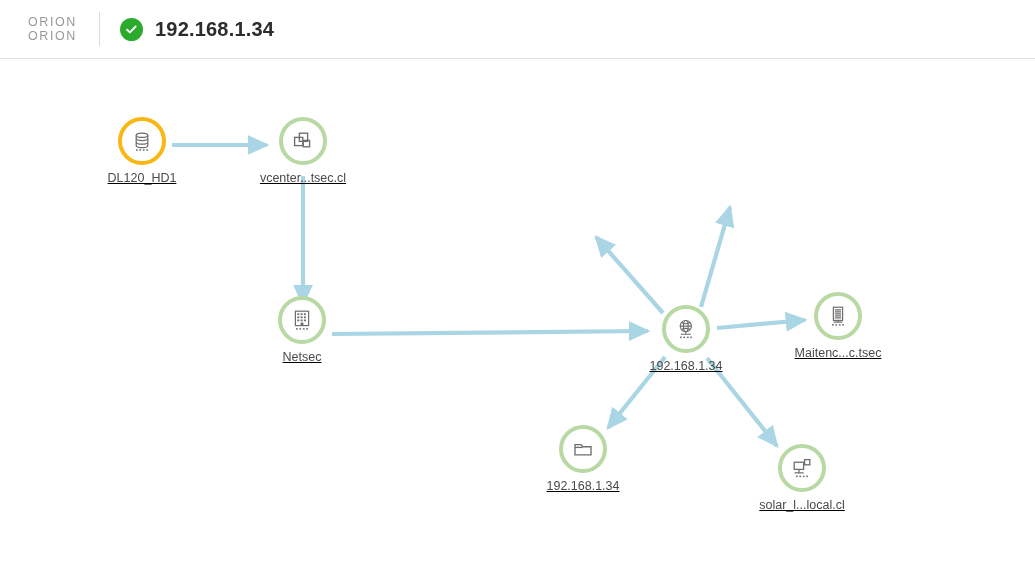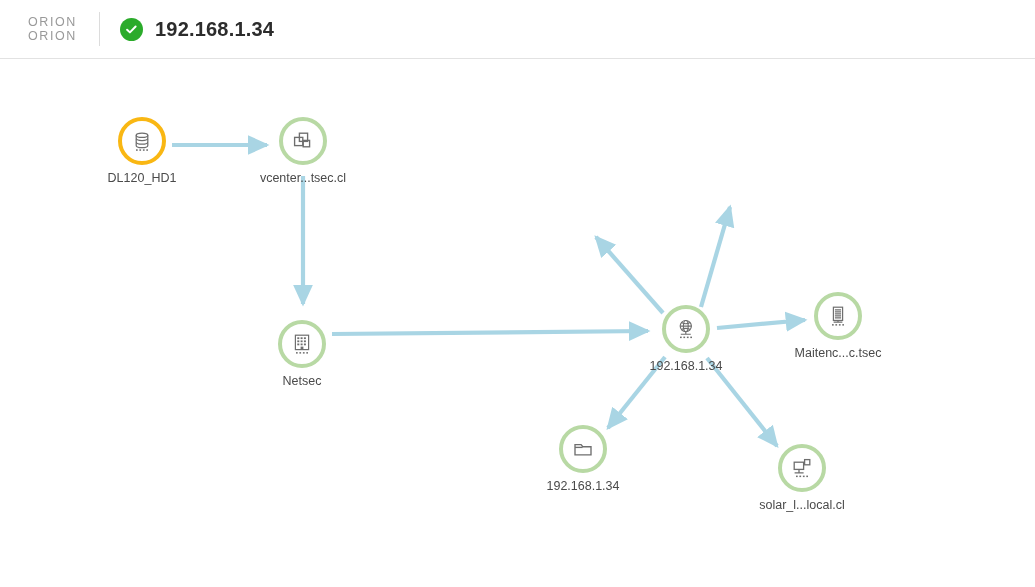--- a/index.html
+++ b/index.html
@@ -84,20 +84,21 @@
   
   .node {
     position: absolute;
     width: 120px;
     margin-left: -60px;
     margin-top: -28px;
     display: flex;
     flex-direction: column;
     align-items: center;
     z-index: 5;
+    text-decoration: underline;
   }
   .node-circle {
     width: 48px;
     height: 48px;
     border-radius: 50%;
     background: #ffffff;
     border: 4px solid #b8d9a4;
     box-sizing: border-box;
     display: flex;
     align-items: center;
@@ -179,21 +180,21 @@
         <g fill="none" stroke="#6e6e6e" stroke-width="1.35">
           <rect x="3.6" y="8.4" width="8.2" height="8.2"></rect>
           <rect x="8.4" y="4.2" width="8.2" height="8.2"></rect>
           <rect x="12.2" y="11.4" width="6.4" height="6.4"></rect>
         </g>
       </svg>
     </div>
     <div class="node-label">vcenter...tsec.cl</div>
   </div>
 
-  <div class="node" style="left:302px; top:289px;">
+  <div class="node" style="left:302px; top:265px;">
     <div class="node-circle status-up">
       <svg class="node-icon" width="24" height="24" viewBox="0 0 24 24">
         <g fill="none" stroke="#6e6e6e" stroke-width="1.2">
           <rect x="5.4" y="3.2" width="13.2" height="14.4"></rect>
         </g>
         <g fill="#6e6e6e">
           <rect x="7.3" y="5.3" width="2" height="1.8"></rect>
           <rect x="10.6" y="5.3" width="2" height="1.8"></rect>
           <rect x="13.9" y="5.3" width="2" height="1.8"></rect>
           <rect x="7.3" y="8.4" width="2" height="1.8"></rect>

